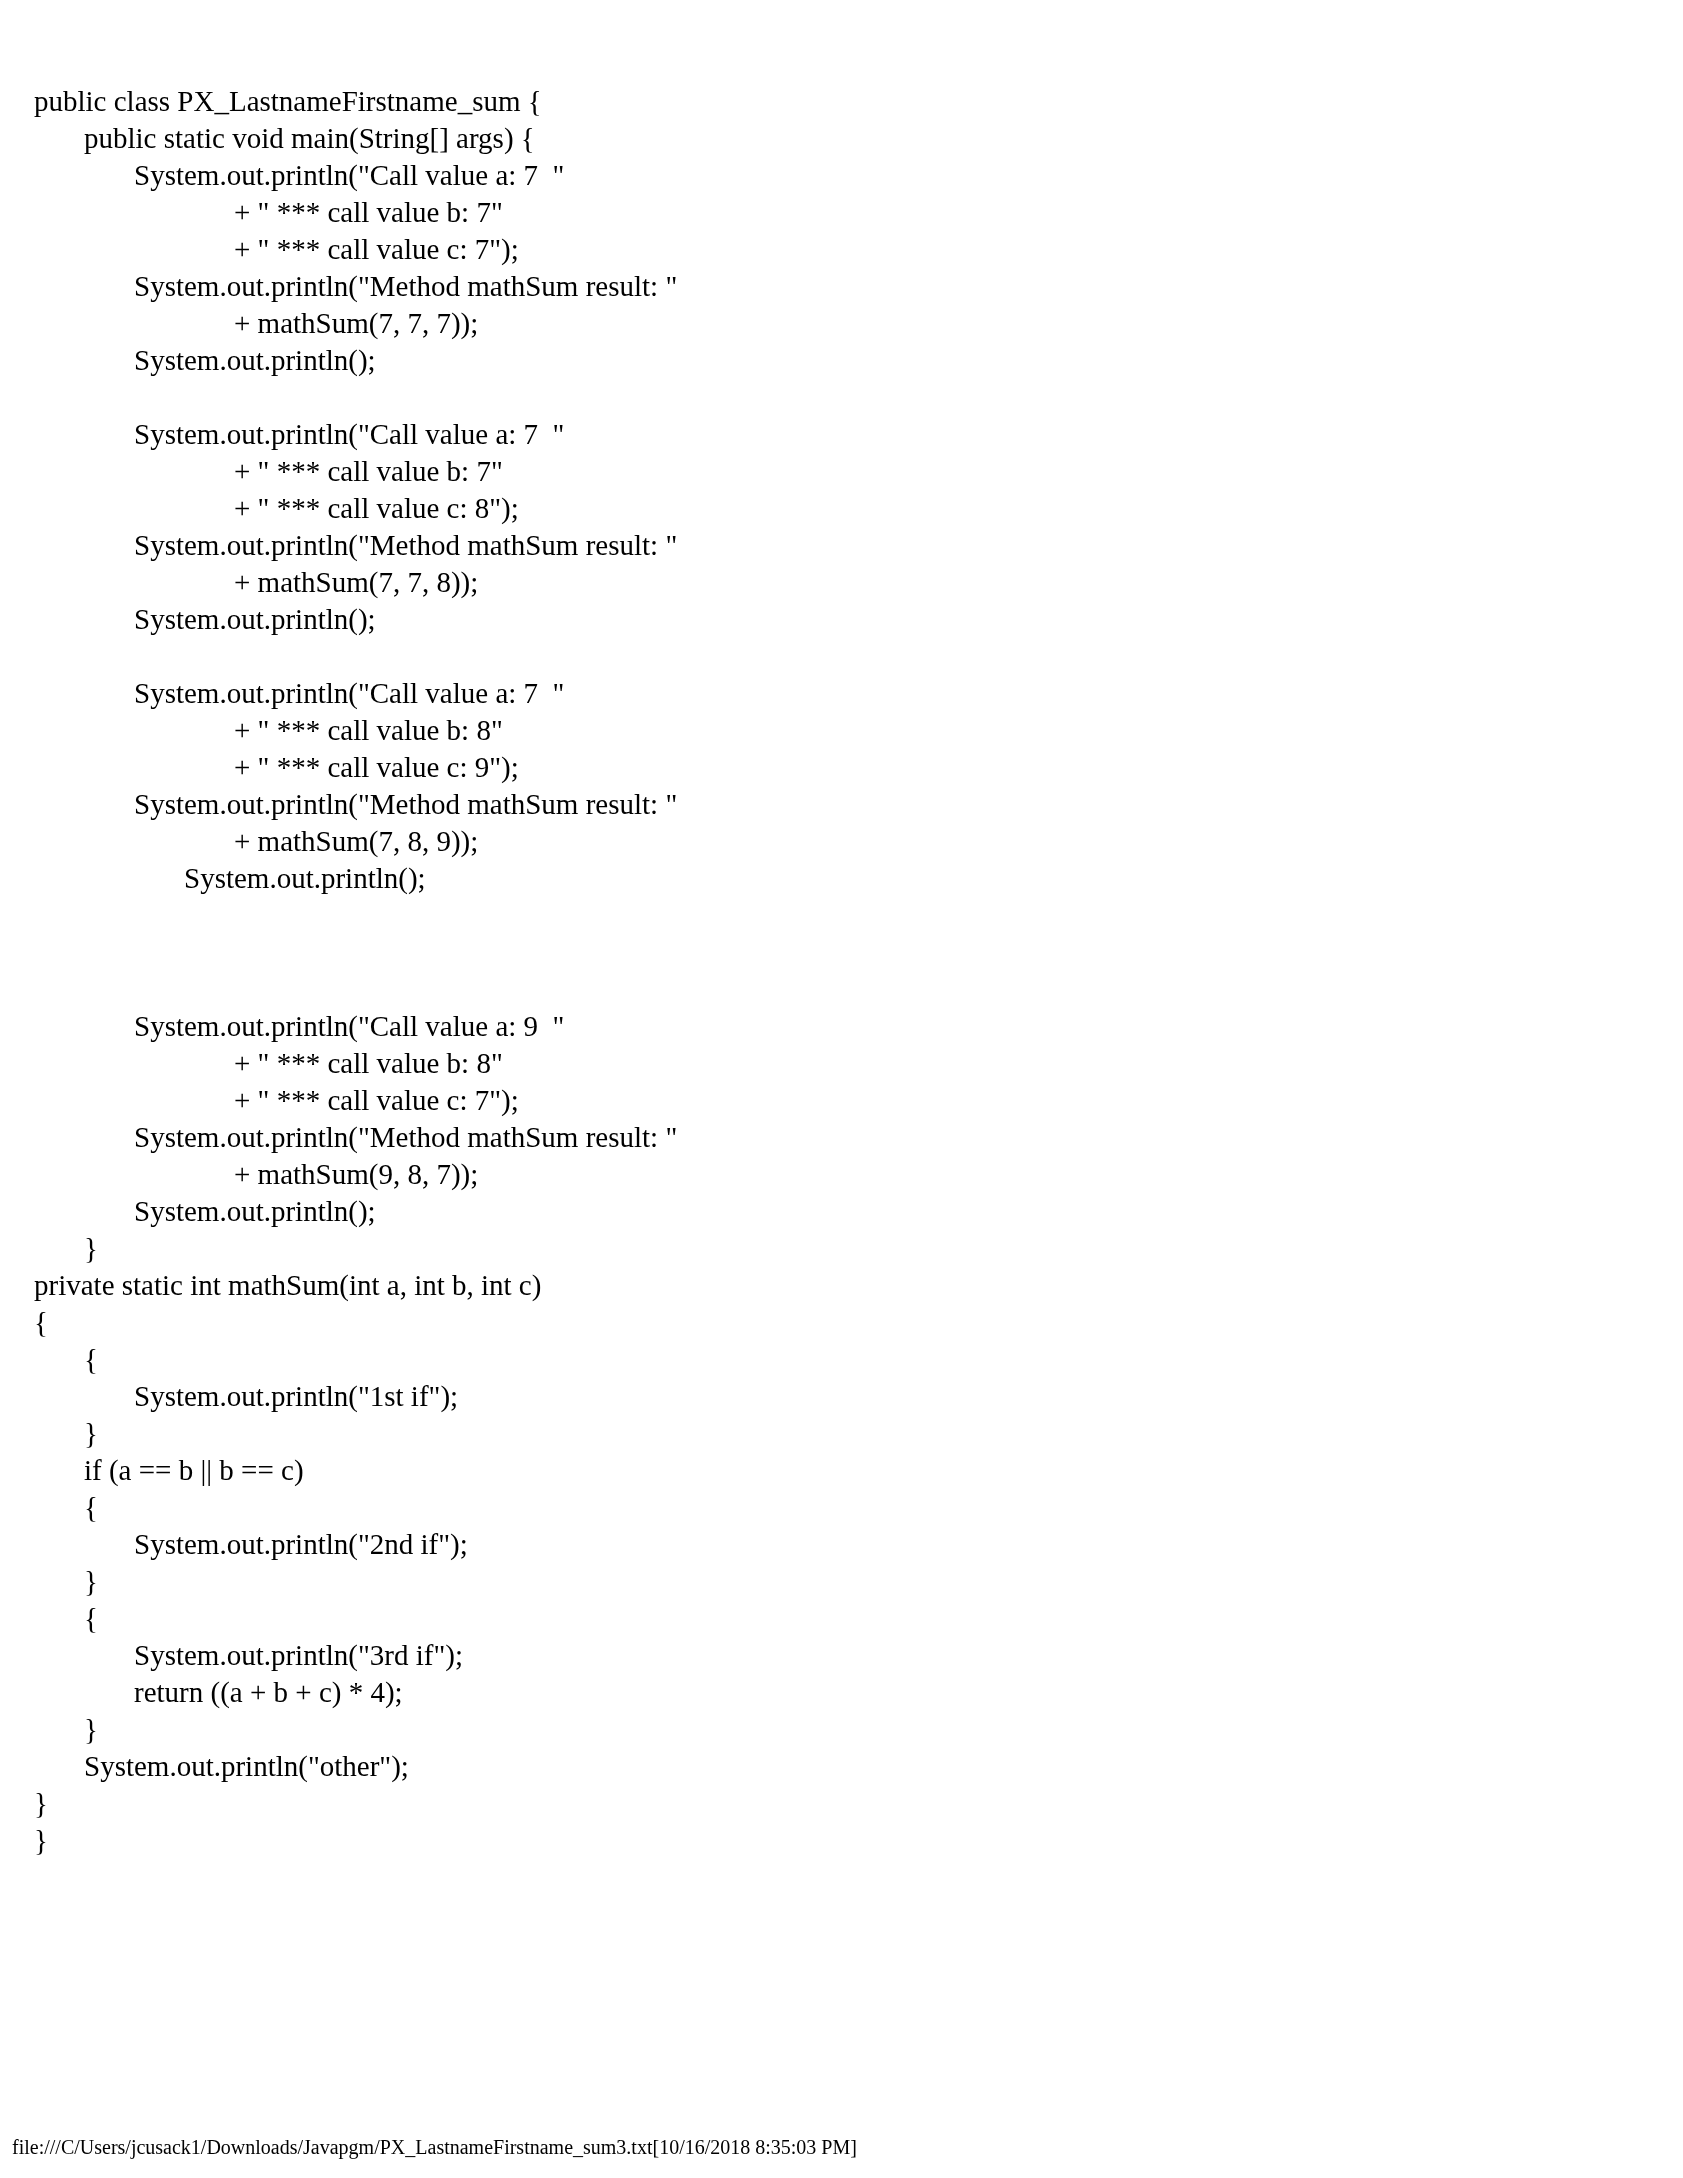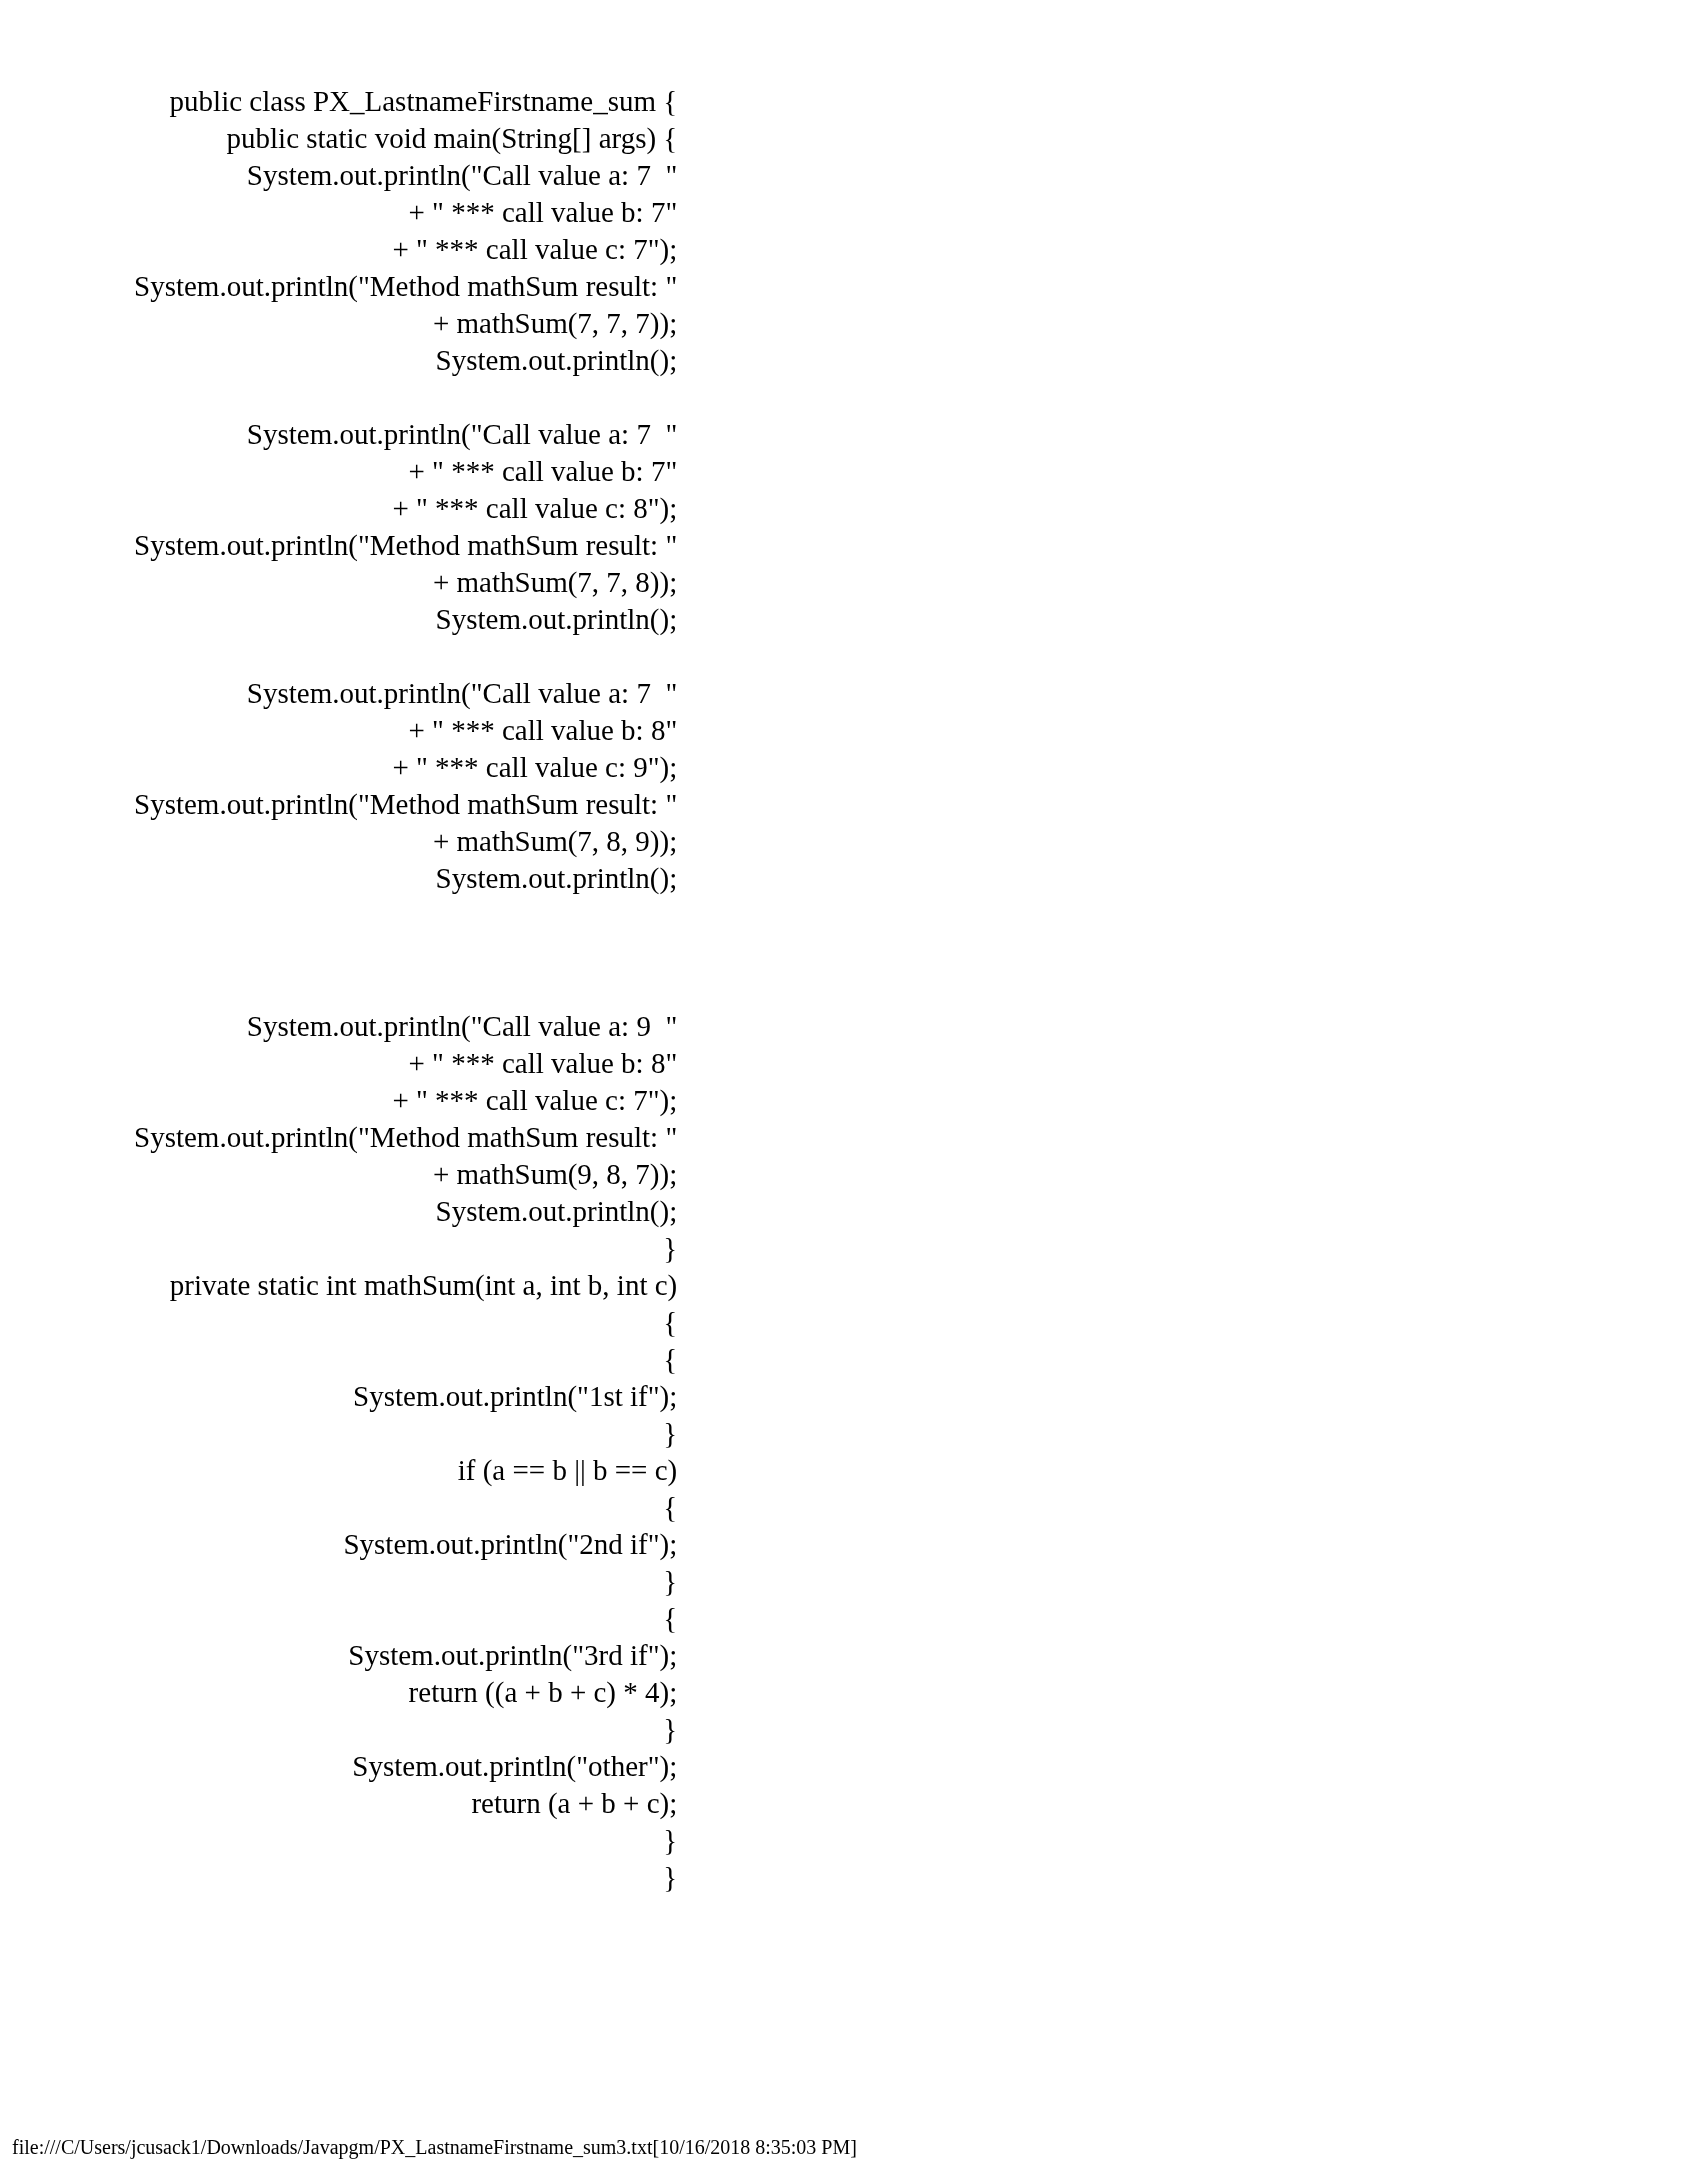--- a/index.html
+++ b/index.html
@@ -26,21 +26,20 @@
     left: 34px;
     top: 83px;
     font-size: 29px;
     line-height: 37px;
   }
   .code-line {
     white-space: pre;
     -moz-tab-size: 50px;
     tab-size: 50px;
     min-height: 37px;
-    text-align: right;
   }
   .footer {
     position: absolute;
     left: 12px;
     top: 2130px;
     font-size: 20px;
     line-height: 34px;
     white-space: nowrap;
   }
 </style>
@@ -89,20 +88,19 @@
         <div class="code-line">	}</div>
         <div class="code-line">	if (a == b || b == c)</div>
         <div class="code-line">	{</div>
         <div class="code-line">		System.out.println("2nd if");</div>
         <div class="code-line">	}</div>
         <div class="code-line">	{</div>
         <div class="code-line">		System.out.println("3rd if");</div>
         <div class="code-line">		return ((a + b + c) * 4);</div>
         <div class="code-line">	}</div>
         <div class="code-line">	System.out.println("other");</div>
-        <div class="code-line">	return (a + b + c);</div>
         <div class="code-line">}</div>
         <div class="code-line">}</div>
       </div>
   </div>
   <div class="footer">file:///C/Users/jcusack1/Downloads/Javapgm/PX_LastnameFirstname_sum3.txt[10/16/2018 8:35:03 PM]</div>
 </div>
 
 
 </body></html>

